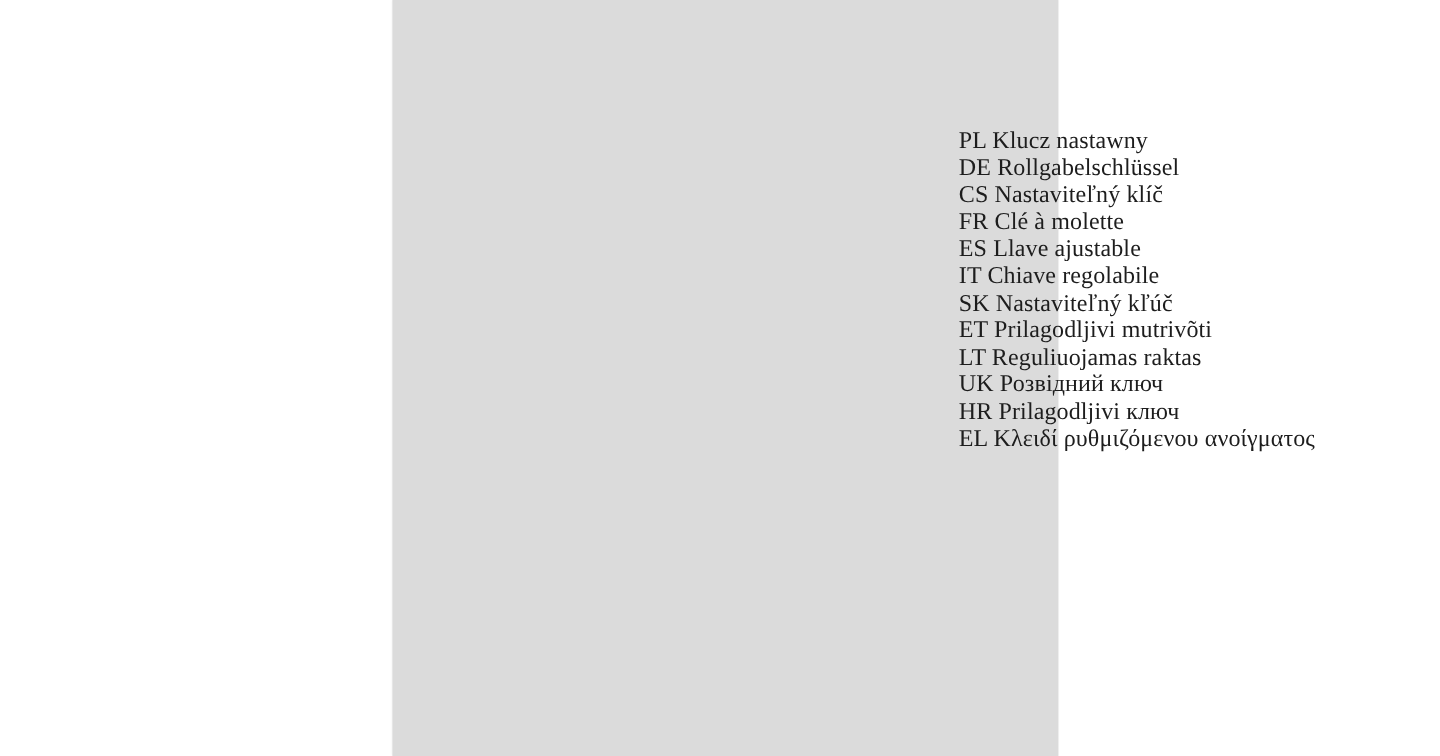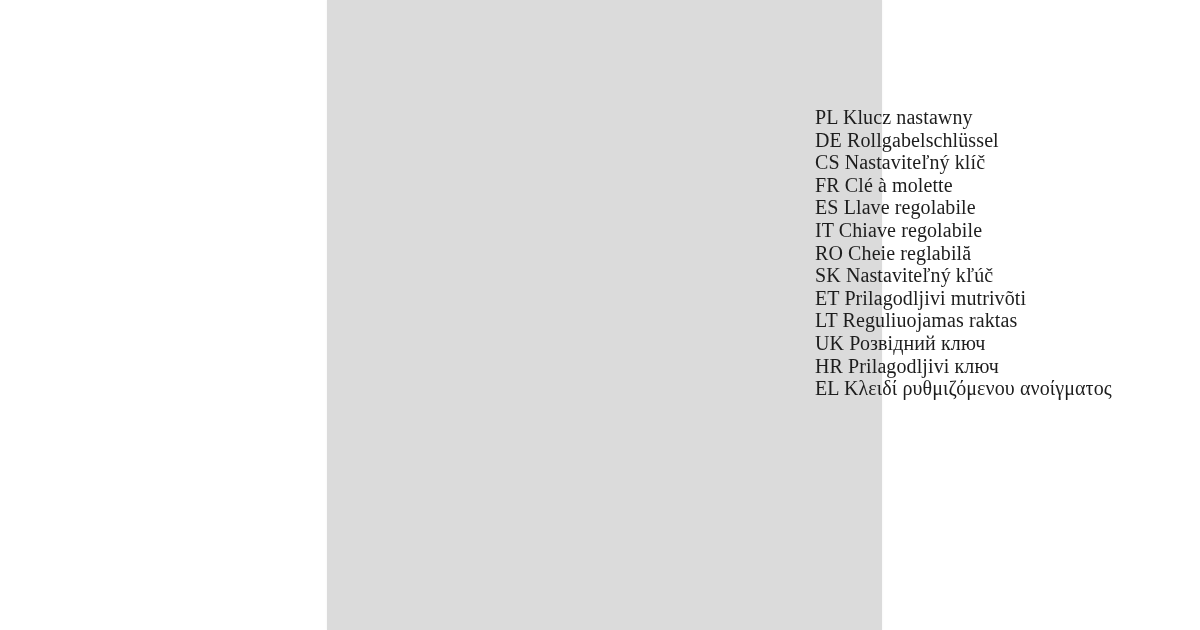--- a/index.html
+++ b/index.html
@@ -36,35 +36,33 @@
     line-height:22.6px;
     color:var(--text-color);
     white-space:nowrap;
     letter-spacing:0.1px;
   }
   .translation-line{
     height:22.6px;
   }
   .lang-code{
     margin-right:0;
-    margin-left:16px;
   }
 </style>
 </head>
 <body>
 
 <div class="doc-panel">
   <div class="translation-list" id="translation-list">
       <div class="translation-line"><span class="lang-code">PL</span> <span class="lang-text">Klucz nastawny</span></div>
       <div class="translation-line"><span class="lang-code">DE</span> <span class="lang-text">Rollgabelschlüssel</span></div>
       <div class="translation-line"><span class="lang-code">CS</span> <span class="lang-text">Nastaviteľný klíč</span></div>
       <div class="translation-line"><span class="lang-code">FR</span> <span class="lang-text">Clé à molette</span></div>
-      <div class="translation-line"><span class="lang-code">ES</span> <span class="lang-text">Llave regolabile</span></div>
+      <div class="translation-line"><span class="lang-code">ES</span> <span class="lang-text">Llave ajustable</span></div>
       <div class="translation-line"><span class="lang-code">IT</span> <span class="lang-text">Chiave regolabile</span></div>
-      <div class="translation-line"><span class="lang-code">RO</span> <span class="lang-text">Cheie reglabilă</span></div>
       <div class="translation-line"><span class="lang-code">SK</span> <span class="lang-text">Nastaviteľný kľúč</span></div>
       <div class="translation-line"><span class="lang-code">ET</span> <span class="lang-text">Prilagodljivi mutrivõti</span></div>
       <div class="translation-line"><span class="lang-code">LT</span> <span class="lang-text">Reguliuojamas raktas</span></div>
       <div class="translation-line"><span class="lang-code">UK</span> <span class="lang-text">Розвідний ключ</span></div>
       <div class="translation-line"><span class="lang-code">HR</span> <span class="lang-text">Prilagodljivi ключ</span></div>
       <div class="translation-line"><span class="lang-code">EL</span> <span class="lang-text">Κλειδί ρυθμιζόμενου ανοίγματος</span></div>
     </div>
 </div>
 
 </body></html>

